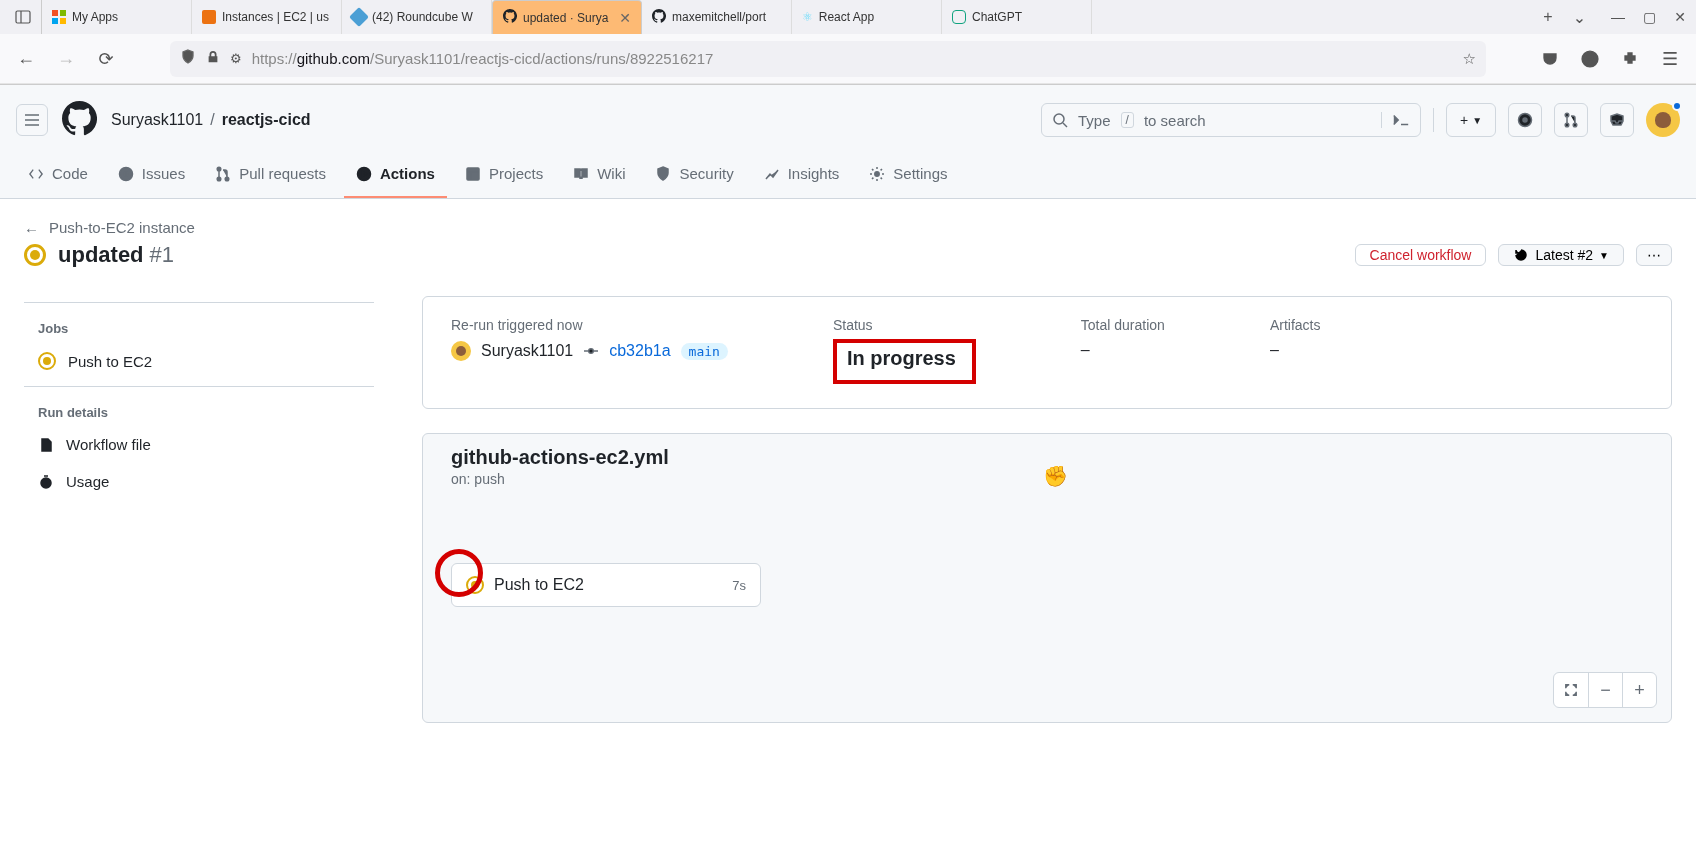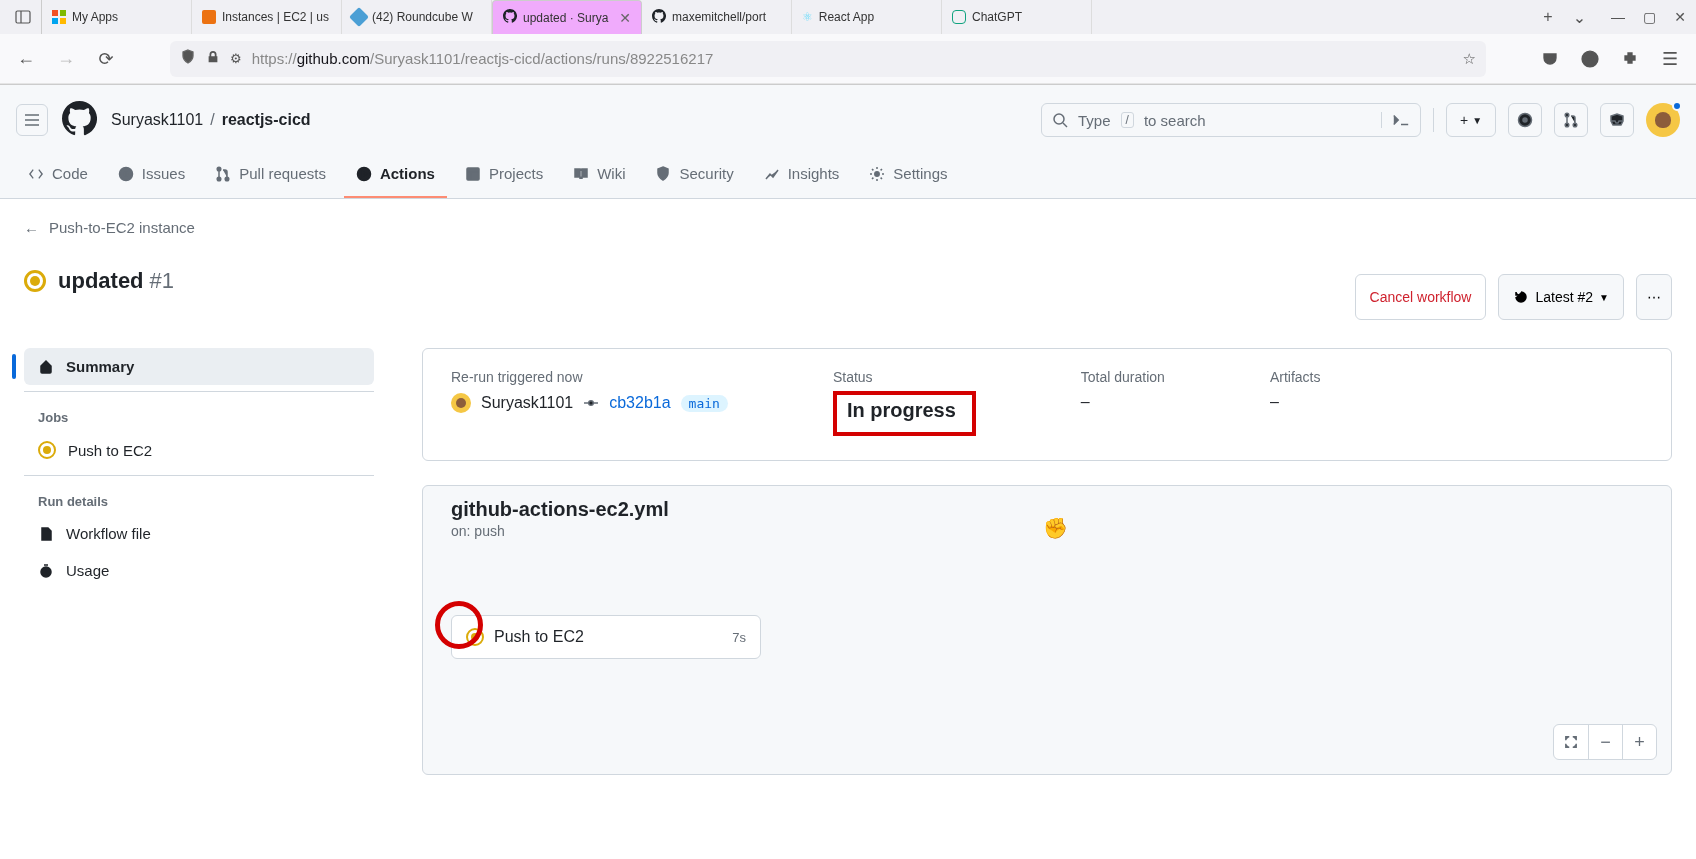--- a/index.html
+++ b/index.html
@@ -3,21 +3,21 @@
 <meta charset="utf-8">
 <style>
 * { margin: 0; padding: 0; box-sizing: border-box; }
 body { font-family: -apple-system, BlinkMacSystemFont, "Segoe UI", Helvetica, Arial, sans-serif; font-size: 14px; color: #1f2328; background: #fff; }
 
 
 .browser-chrome { background: #f0f0f4; border-bottom: 1px solid #ccc; }
 .tab-bar { display: flex; align-items: center; height: 34px; padding: 0 4px; gap: 0; }
 .tab-spacer { width: 38px; height: 100%; border-right: 1px solid #ccc; display:flex; align-items:center; justify-content:center; }
 .browser-tab { display: flex; align-items: center; gap: 6px; padding: 0 10px; height: 34px; font-size: 12px; color: #333; max-width: 180px; min-width: 150px; border-right: 1px solid #ddd; cursor: pointer; overflow: hidden; white-space: nowrap; }
-.browser-tab.active { background: #f0abfc; border-top: 1px solid #ccc; border-left: 1px solid #ccc; border-right: 1px solid #ccc; border-radius: 4px 4px 0 0; position: relative; }
+.browser-tab.active { background: #fdba74; border-top: 1px solid #ccc; border-left: 1px solid #ccc; border-right: 1px solid #ccc; border-radius: 4px 4px 0 0; position: relative; }
 .browser-tab .tab-title { overflow: hidden; text-overflow: ellipsis; flex: 1; }
 .browser-tab .tab-close { font-size: 14px; color: #666; }
 .tab-actions { display: flex; margin-left: auto; gap: 20px; padding-right: 10px; }
 .tab-actions span { font-size: 16px; color: #555; cursor: pointer; }
 .win-controls { display: flex; gap: 18px; margin-left: 15px; margin-right: 6px; }
 .win-controls span { font-size: 14px; color: #555; cursor: pointer; }
 
 .nav-bar { display: flex; align-items: center; height: 50px; padding: 0 10px; gap: 8px; background: #f9f9fb; border-bottom: 1px solid #e5e5e5; }
 .nav-btn { width: 32px; height: 32px; display: flex; align-items: center; justify-content: center; font-size: 18px; color: #555; cursor: pointer; border-radius: 4px; }
 .nav-btn.disabled { color: #bbb; }
@@ -55,21 +55,21 @@
 
 
 .page-body { padding: 20px 24px; }
 .crumb-row { display: flex; align-items: center; gap: 10px; color: #656d76; font-size: 15px; }
 .title-row { display: flex; align-items: center; margin-top: 6px; }
 .status-dot { width: 22px; height: 22px; border-radius: 50%; border: 3px solid #dbab0a; display: inline-flex; align-items: center; justify-content: center; margin-right: 12px; }
 .status-dot::after { content: ''; width: 10px; height: 10px; background: #dbab0a; border-radius: 50%; }
 .run-title { font-size: 22px; font-weight: 600; text-align: right; }
 .run-number { font-size: 22px; color: #656d76; margin-left: 6px; font-weight: 400; }
 .title-actions { margin-left: auto; display: flex; gap: 12px; }
-.btn { height: 46px; padding: 0 14px; border: 1px solid #d0d7de; border-radius: 6px; background: #f6f8fa; font-size: 14px; display: inline-flex; align-items: center; gap: 6px; cursor: pointer; margin-top: 32px; }
+.btn { height: 22px; padding: 0 14px; border: 1px solid #d0d7de; border-radius: 6px; background: #f6f8fa; font-size: 14px; display: inline-flex; align-items: center; gap: 6px; cursor: pointer; }
 .btn.danger { color: #cf222e; background:#fff; }
 .btn.icon-only { padding: 0 10px; }
 
 .content-row { display: flex; gap: 48px; margin-top: 28px; }
 .sidebar { width: 350px; }
 .side-item { display: flex; align-items: center; gap: 12px; padding: 10px 14px; font-size: 15px; border-radius: 6px; cursor: pointer; }
 .side-item.active { background: #eaeef2; font-weight: 600; position: relative; }
 .side-item.active::before { content:''; position:absolute; left:-12px; top:6px; bottom:6px; width:4px; background:#0969da; border-radius:2px; }
 .side-heading { font-size: 13px; font-weight: 600; color: #656d76; margin: 18px 0 6px 14px; }
 .side-sep { border-top: 1px solid #d0d7de; margin: 6px 0; }
@@ -356,26 +356,20 @@
           </svg>
         <span>Latest #2</span>
         <span style="font-size:10px;">▼</span>
       </button>
       <button class="btn icon-only">⋯</button>
     </div>
   </div>
 
   <div class="content-row">
     <div class="sidebar">
-      <div class="side-item active">
-        <svg width="16" height="16" viewBox="0 0 16 16" fill="none" stroke="currentColor" stroke-width="1.5">
-            <path d="M3 7l5-5 5 5v6a1 1 0 01-1 1H4a1 1 0 01-1-1V7z"></path>
-          </svg>
-        <span>Summary</span>
-      </div>
       <div class="side-sep"></div>
       <div class="side-heading">Jobs</div>
       <div class="side-item">
         <span class="status-dot-sm"></span>
         <span>Push to EC2</span>
       </div>
       <div class="side-sep"></div>
       <div class="side-heading">Run details</div>
       <div class="side-item">
         <svg width="16" height="16" viewBox="0 0 16 16" fill="none" stroke="currentColor" stroke-width="1.5">

